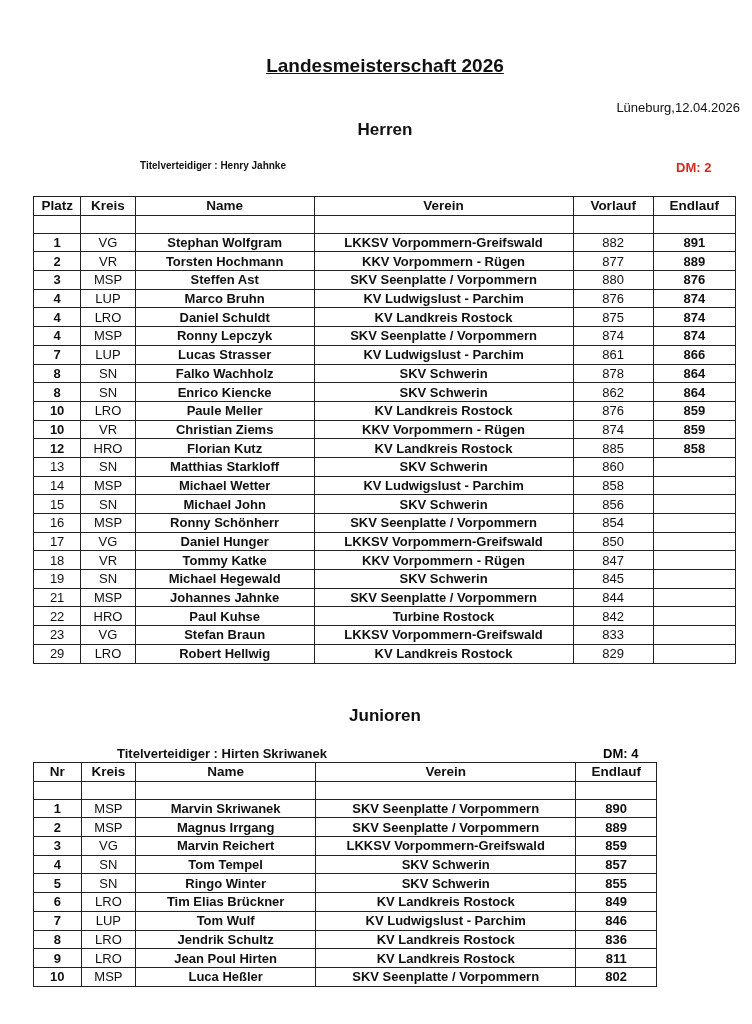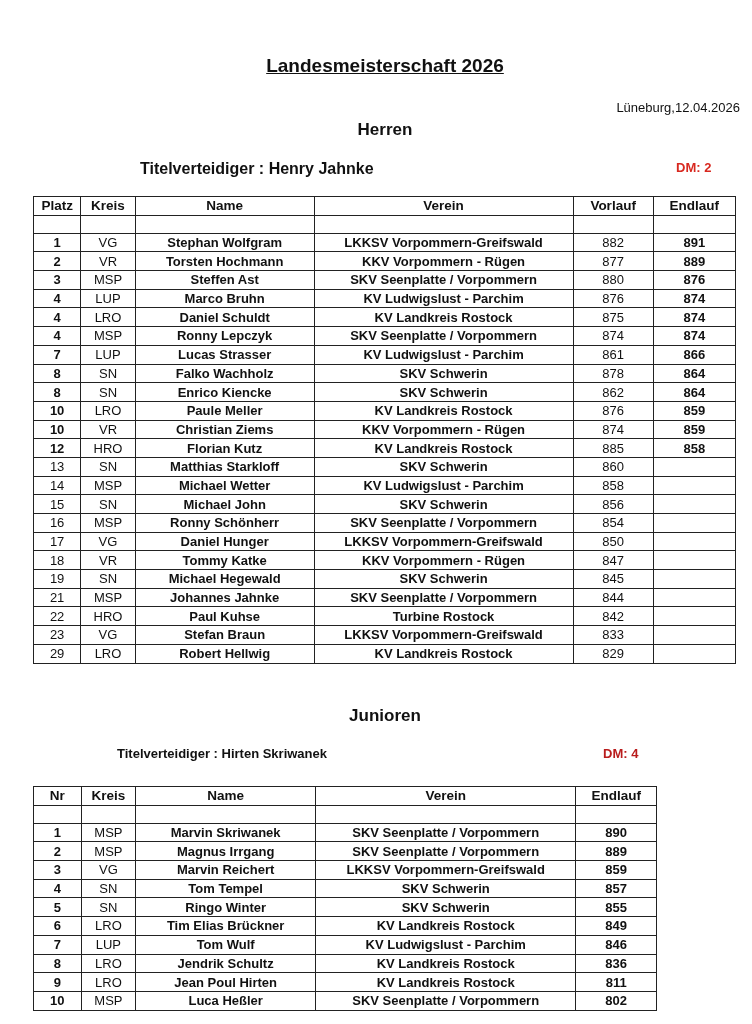--- a/index.html
+++ b/index.html
@@ -2,34 +2,34 @@
 <html><head>
 <meta charset="utf-8">
 <style>
   html, body { margin: 0; padding: 0; background: #ffffff; }
   body { width: 752px; height: 1024px; position: relative; overflow: hidden;
          font-family: "Liberation Sans", sans-serif; color: #111; }
   .abs { position: absolute; }
   #doc-title { left: 0; width: 770px; top: 55px; text-align: center; font-size: 19px; font-weight: bold; text-decoration: underline; }
   #place-date { right: 12px; top: 100px; font-size: 13px; font-weight: normal; }
   #herren-title { left: 0; width: 770px; top: 120px; text-align: center; font-size: 17px; font-weight: bold; }
-  #herren-holder { left: 140px; top: 160px; font-size: 16px; font-weight: bold; }
+  #herren-holder { left: 140px; top: 160px; font-size: 10px; font-weight: bold; }
   #herren-dm { left: 676px; top: 160px; font-size: 13px; font-weight: bold; color: #d8281f; text-align: right; }
   #junioren-title { left: 0; width: 770px; top: 706px; text-align: center; font-size: 17px; font-weight: bold; }
   #junioren-holder { left: 117px; top: 746px; font-size: 13px; font-weight: bold; }
-  #junioren-dm { left: 603px; top: 746px; font-size: 13px; font-weight: bold; color: #b91c1c; }
+  #junioren-dm { left: 603px; top: 746px; font-size: 13px; font-weight: bold; color: #000000; }
 
   table.res { position: absolute; border-collapse: collapse; table-layout: fixed; font-size: 13px; }
   table.res td, table.res th { border: 1px solid #222; padding: 0; text-align: center; height: 17.7px; line-height: 17px; white-space: nowrap; overflow: hidden; }
   table.res th { font-weight: bold; font-size: 13.5px; }
   table.res td.b { font-weight: bold; }
   table.res td.n { font-weight: normal; }
   table.res tr.blank td { height: 17px; }
   #herren-table { left: 33px; top: 196px; width: 703px; padding-left: 48px; }
-  #junioren-table { left: 33px; top: 762px; width: 624px; margin-top: 24px; }
+  #junioren-table { left: 33px; top: 762px; width: 624px; }
 </style>
 </head>
 <body>
 
 <div class="abs" id="doc-title">Landesmeisterschaft 2026</div>
 <div class="abs" id="place-date">Lüneburg,12.04.2026</div>
 
 <div class="abs" id="herren-title">Herren</div>
 <div class="abs" id="herren-holder">Titelverteidiger : Henry Jahnke</div>
 <div class="abs" id="herren-dm">DM: 2</div>

